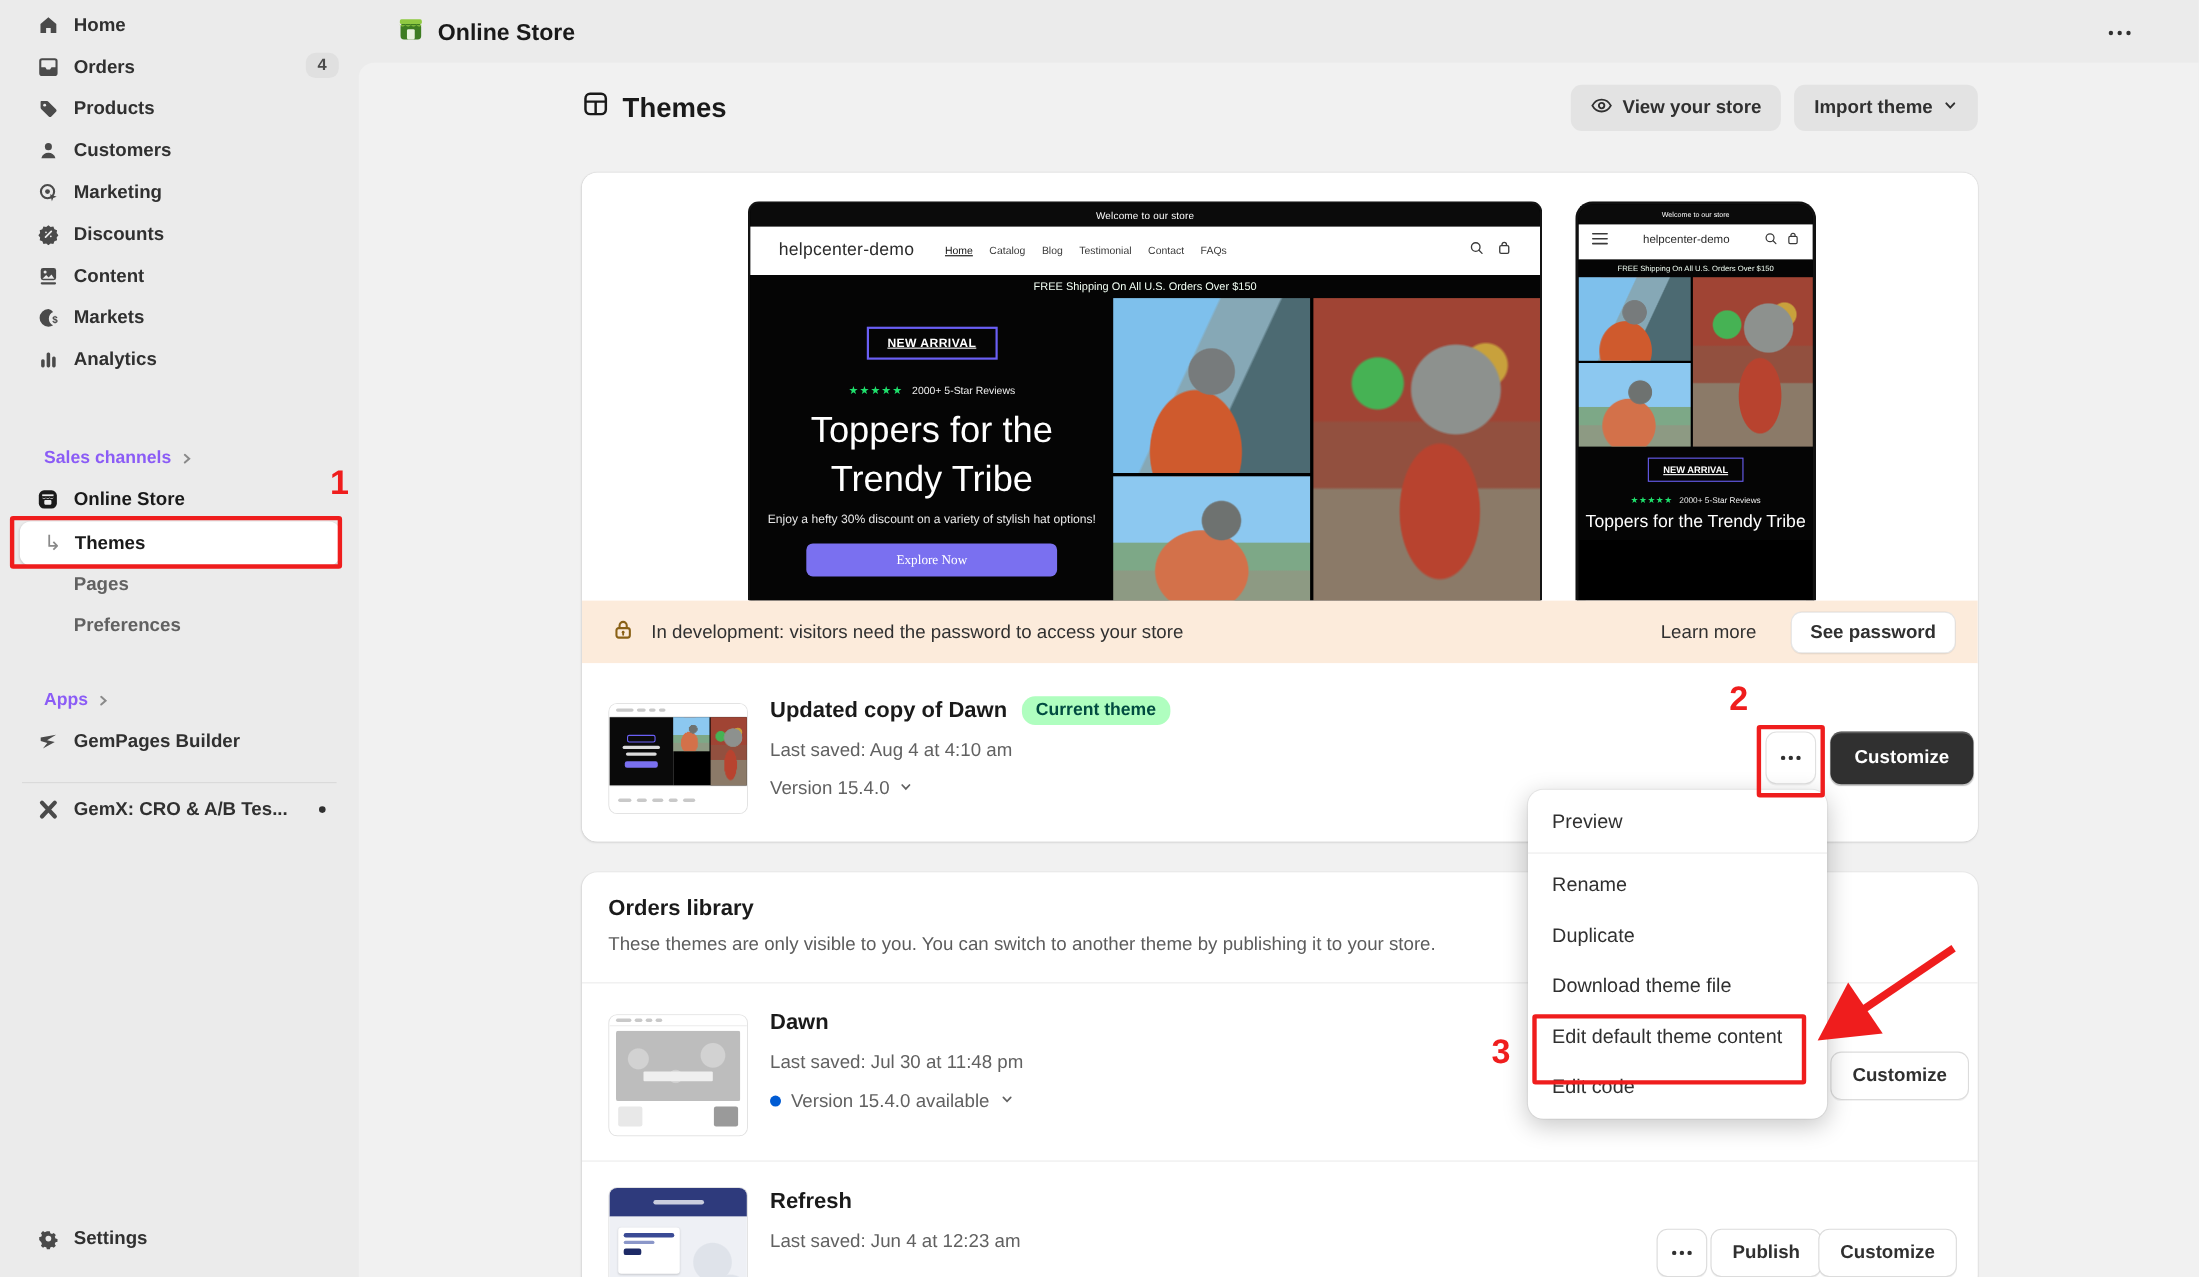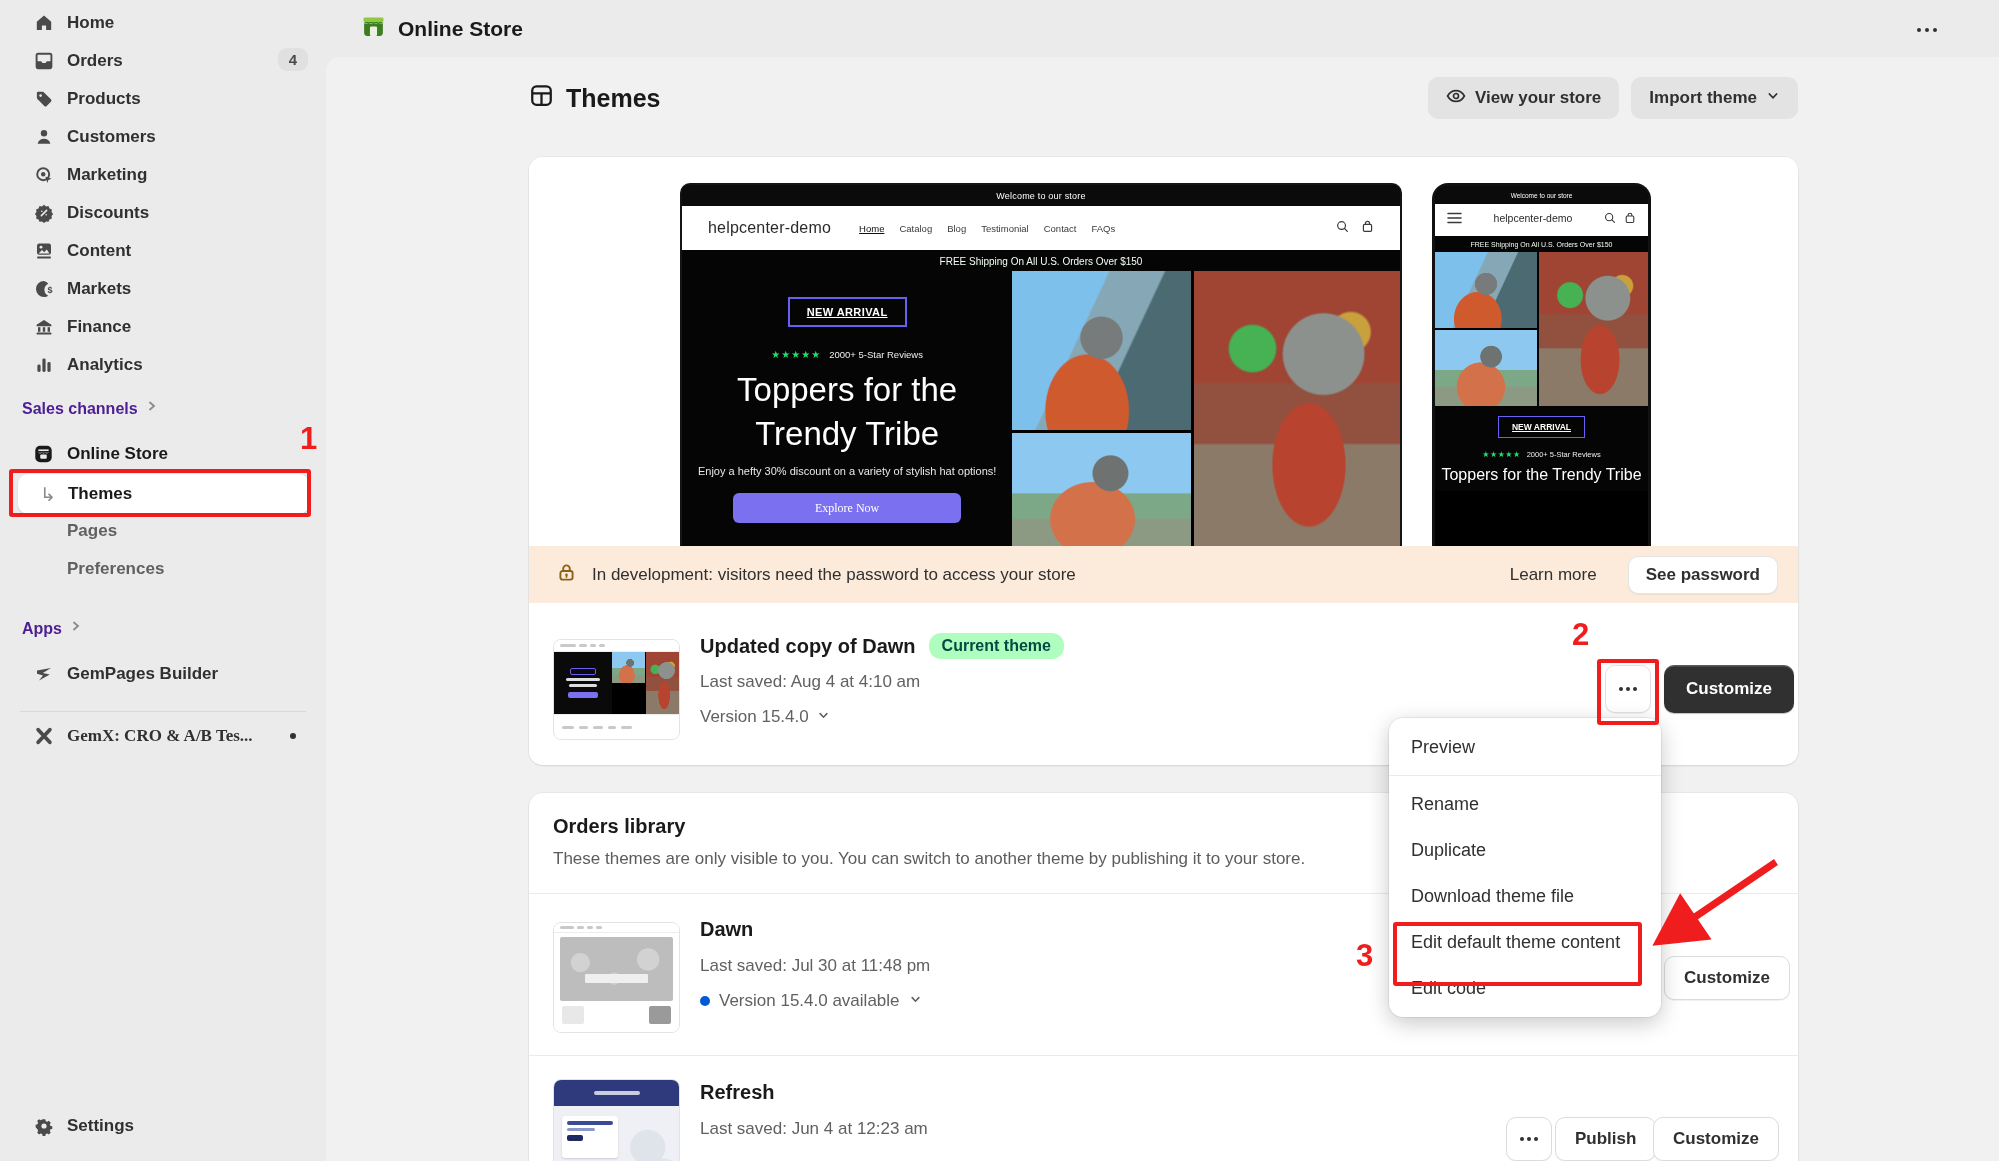--- a/index.html
+++ b/index.html
@@ -6,21 +6,21 @@
   html,body { width:1999px; height:1161px; overflow:hidden; }
   body { font-family:"Liberation Sans", sans-serif; color:#303030; }
   .screen { position:relative; width:1999px; height:1161px; background:#ebebeb; overflow:hidden; }
   .content-bg { position:absolute; left:326px; top:57px; right:0; bottom:0; background:#f1f1f1; border-top-left-radius:14px; }
 
   
   .sidebar { position:absolute; left:0; top:0; width:326px; height:1161px; background:#ebebeb; z-index:5; }
   .nav-item { position:relative; display:flex; align-items:center; gap:13px; height:38px; padding-left:33px; font-size:17px; font-weight:600; color:#303030; cursor:pointer; }
   .nav-item .ic { width:21px; height:21px; color:#4a4a4a; flex:0 0 21px; display:flex; align-items:center; justify-content:center; }
   .nav-badge { position:absolute; right:18px; top:6px; background:#e0e0e0; border-radius:9px; font-size:15px; font-weight:600; color:#4a4a4a; padding:3px 11px; }
-  .nav-section { display:flex; align-items:flex-start; gap:8px; height:34px; padding-left:22px; font-size:16px; font-weight:600; color:#4c1d95; cursor:pointer; }
+  .nav-section { display:flex; align-items:center; gap:8px; height:34px; padding-left:40px; font-size:16px; font-weight:600; color:#8b5cf6; cursor:pointer; }
   .nav-sub { display:flex; align-items:center; height:38px; padding-left:67px; font-size:17px; font-weight:600; color:#616161; cursor:pointer; }
   .themes-pill { position:absolute; left:18px; top:474px; width:291px; height:40px; background:#fff; border-radius:10px; box-shadow:0 1px 2px rgba(0,0,0,.12); display:flex; align-items:center; gap:12px; padding-left:22px; font-size:17px; font-weight:700; color:#1a1a1a; cursor:pointer; z-index:6; }
   .tree-arrow { font-size:19px; color:#8a8a8a; font-weight:400; line-height:1; }
   .side-divider { position:absolute; left:20px; width:286px; height:1px; background:#d9d9d9; }
   .settings-row { position:absolute; left:0; bottom:16px; width:326px; }
   .gemx-dot { position:absolute; right:30px; top:16px; width:6px; height:6px; border-radius:50%; background:#303030; }
 
   
   .topbar { position:absolute; left:326px; top:0; width:1673px; height:57px; z-index:4; }
   .topbar-title { position:absolute; left:35px; top:14px; display:flex; align-items:center; gap:12px; font-size:21px; font-weight:700; color:#1a1a1a; }
@@ -236,32 +236,20 @@
             <svg width="20" height="20" viewBox="0 0 20 20">
               <path d="M10 2a8 8 0 1 0 0 16c1.6 0 3.1-.5 4.3-1.3-2.3-1-3.9-3.3-3.9-6s1.6-5 3.9-6A7.9 7.9 0 0 0 10 2Z" fill="currentColor"></path>
               <text x="13.4" y="14.3" font-size="9" font-weight="700" fill="currentColor" font-family="Liberation Sans, sans-serif">$</text>
             </svg>
           </span>
         <span>Markets</span>
       </div>
       <div class="nav-item">
         <span class="ic">
             <svg width="20" height="20" viewBox="0 0 20 20">
-              <path d="M2.6 7.8 10 3l7.4 4.8v1.4H2.6Z" fill="currentColor"></path>
-              <rect x="4" y="10.2" width="2.4" height="4.6" fill="currentColor"></rect>
-              <rect x="8.8" y="10.2" width="2.4" height="4.6" fill="currentColor"></rect>
-              <rect x="13.6" y="10.2" width="2.4" height="4.6" fill="currentColor"></rect>
-              <rect x="2.6" y="15.6" width="14.8" height="1.9" rx=".5" fill="currentColor"></rect>
-            </svg>
-          </span>
-        <span>Finance</span>
-      </div>
-      <div class="nav-item">
-        <span class="ic">
-            <svg width="20" height="20" viewBox="0 0 20 20">
               <rect x="3.4" y="9.6" width="3.2" height="7.4" rx="1.4" fill="currentColor"></rect>
               <rect x="8.4" y="3.4" width="3.2" height="13.6" rx="1.4" fill="currentColor"></rect>
               <rect x="13.4" y="7" width="3.2" height="10" rx="1.4" fill="currentColor"></rect>
             </svg>
           </span>
         <span>Analytics</span>
       </div>
     </div>
 
     <div class="nav-section" style="position:absolute; top:400px; width:100%;">
@@ -316,21 +304,21 @@
     </div>
 
     <div class="side-divider" style="top:711px;"></div>
 
     <div class="nav-item" style="position:absolute; top:717px; width:100%;">
       <span class="ic">
           <svg width="18" height="18" viewBox="0 0 20 20">
             <path d="M3.5 3 16.5 17M16.5 3 3.5 17" stroke="currentColor" stroke-width="4.2" stroke-linecap="round"></path>
           </svg>
         </span>
-      <span style="white-space:nowrap; overflow:hidden; text-overflow:ellipsis; max-width:200px;font-family:Liberation Serif, serif;">GemX: CRO &amp; A/B Tes...</span>
+      <span style="white-space:nowrap; overflow:hidden; text-overflow:ellipsis; max-width:200px;">GemX: CRO &amp; A/B Tes...</span>
       <span class="gemx-dot"></span>
     </div>
 
     <div class="settings-row">
       <div class="nav-item">
         <span class="ic">
             <svg width="20" height="20" viewBox="0 0 20 20">
               <path d="M8.4 2h3.2l.5 2.2 1.9.8 1.9-1.2 2.3 2.3-1.2 1.9.8 1.9 2.2.5v3.2l-2.2.5-.8 1.9 1.2 1.9-2.3 2.3-1.9-1.2-1.9.8-.5 2.2H8.4l-.5-2.2-1.9-.8-1.9 1.2-2.3-2.3 1.2-1.9-.8-1.9L0 11.6V8.4l2.2-.5.8-1.9-1.2-1.9 2.3-2.3 1.9 1.2 1.9-.8Z" transform="scale(.83) translate(2 2)" fill="currentColor"></path>
               <circle cx="10" cy="10" r="2.6" fill="#ebebeb"></circle>
             </svg>

